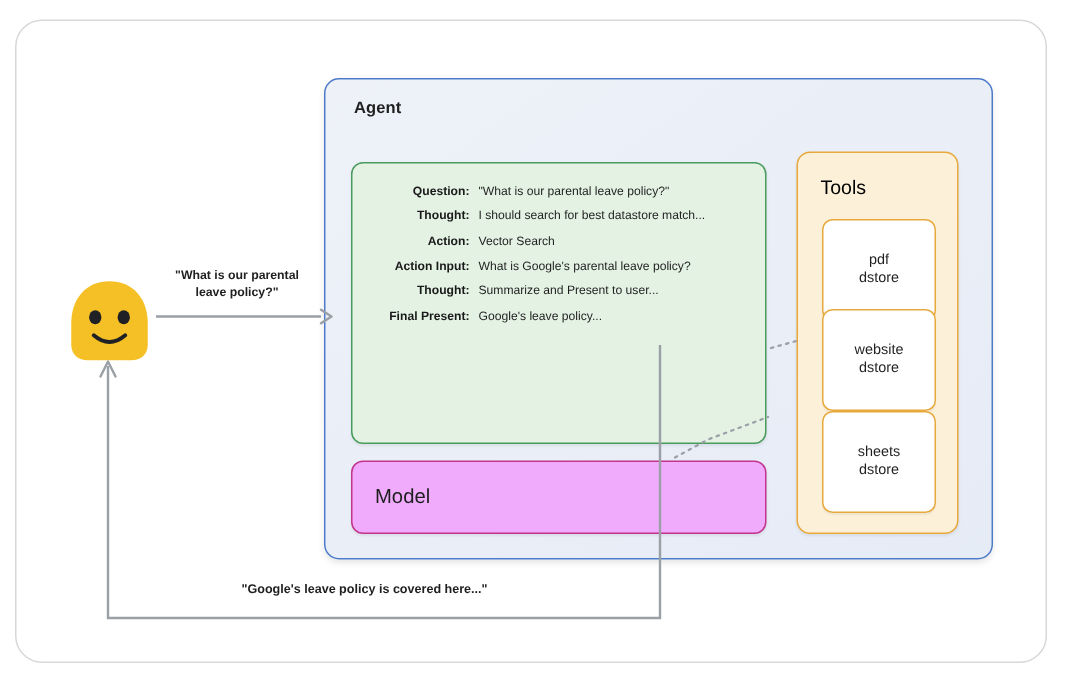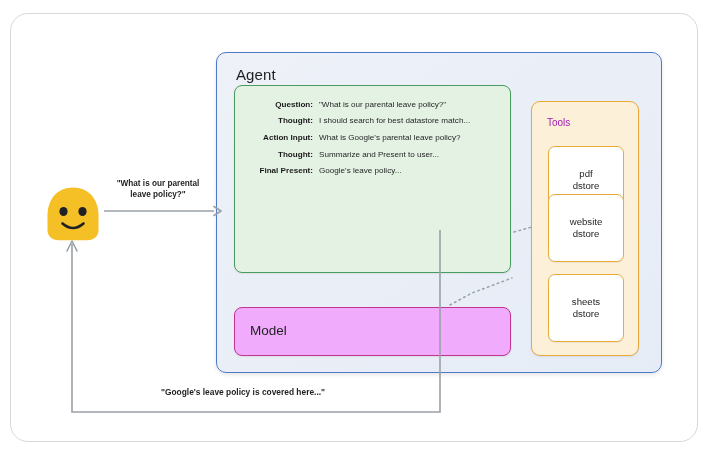--- a/index.html
+++ b/index.html
@@ -39,31 +39,31 @@
     box-sizing: border-box;
     border: 1.6px solid #4c7ac9;
     border-radius: 10px;
     background: linear-gradient(145deg, #eef1f8 0%, #e9eef7 55%, #e6ecf6 100%);
     box-shadow: 0 2px 4px rgba(0,0,0,0.10);
   }
   #agent-title {
     position: absolute;
     left: 19px;
     top: 13px;
-    font-size: 15px;
-    font-weight: 400;
+    font-size: 11px;
+    font-weight: 700;
     letter-spacing: .1px;
     color: #1f1f1f;
   }
 
   
   #trace-box {
     position: absolute;
     left: 234px;
-    top: 85px;
+    top: 108px;
     width: 277px;
     height: 188px;
     box-sizing: border-box;
     border: 1.3px solid #4a9b5e;
     border-radius: 8px;
     background: #e4f2e4;
     box-shadow: 0 1px 2px rgba(0,0,0,0.07);
     padding: 10px 8px 0 0;
   }
   .trace-table {
@@ -124,44 +124,44 @@
     box-sizing: border-box;
     border: 1.4px solid #e8a93c;
     border-radius: 9px;
     background: #fcf0d9;
     box-shadow: 0 1px 2px rgba(0,0,0,0.07);
   }
   #tools-title {
     position: absolute;
     left: 15px;
     top: 15px;
-    font-size: 10px;
+    font-size: 13px;
     font-weight: 500;
-    color: #a21caf;
+    color: #000000;
   }
   .tool-card {
     position: absolute;
     left: 16px;
     width: 76px;
     height: 68px;
     box-sizing: border-box;
     border: 1.4px solid #e8a93c;
     border-radius: 7px;
     background: #ffffff;
     display: flex;
     align-items: center;
     justify-content: center;
     text-align: center;
     font-size: 9.6px;
     line-height: 1.28;
     color: #1f1f1f;
     box-shadow: 0 1px 1px rgba(0,0,0,0.05);
   }
   #tool-card-0 { top: 44px; }
-  #tool-card-1 { top: 92px; }
+  #tool-card-1 { top: 104px; }
   #tool-card-2 { top: 172px; }
 
   
   #user-avatar {
     position: absolute;
     left: 44px;
     top: 186px;
     width: 58px;
     height: 56px;
   }
@@ -226,20 +226,24 @@
 <div id="trace-box">
   <table class="trace-table">
     <tbody>
       <tr>
         <td class="trace-label">Question:</td>
         <td class="trace-value">"What is our parental leave policy?"</td>
       </tr>
       <tr>
         <td class="trace-label">Thought:</td>
         <td class="trace-value">I should search for best datastore match...</td>
+      </tr>
+      <tr>
+        <td class="trace-label">Action:</td>
+        <td class="trace-value">Vector Search</td>
       </tr>
       <tr>
         <td class="trace-label">Action Input:</td>
         <td class="trace-value">What is Google's parental leave policy?</td>
       </tr>
       <tr>
         <td class="trace-label">Thought:</td>
         <td class="trace-value">Summarize and Present to user...</td>
       </tr>
       <tr>

